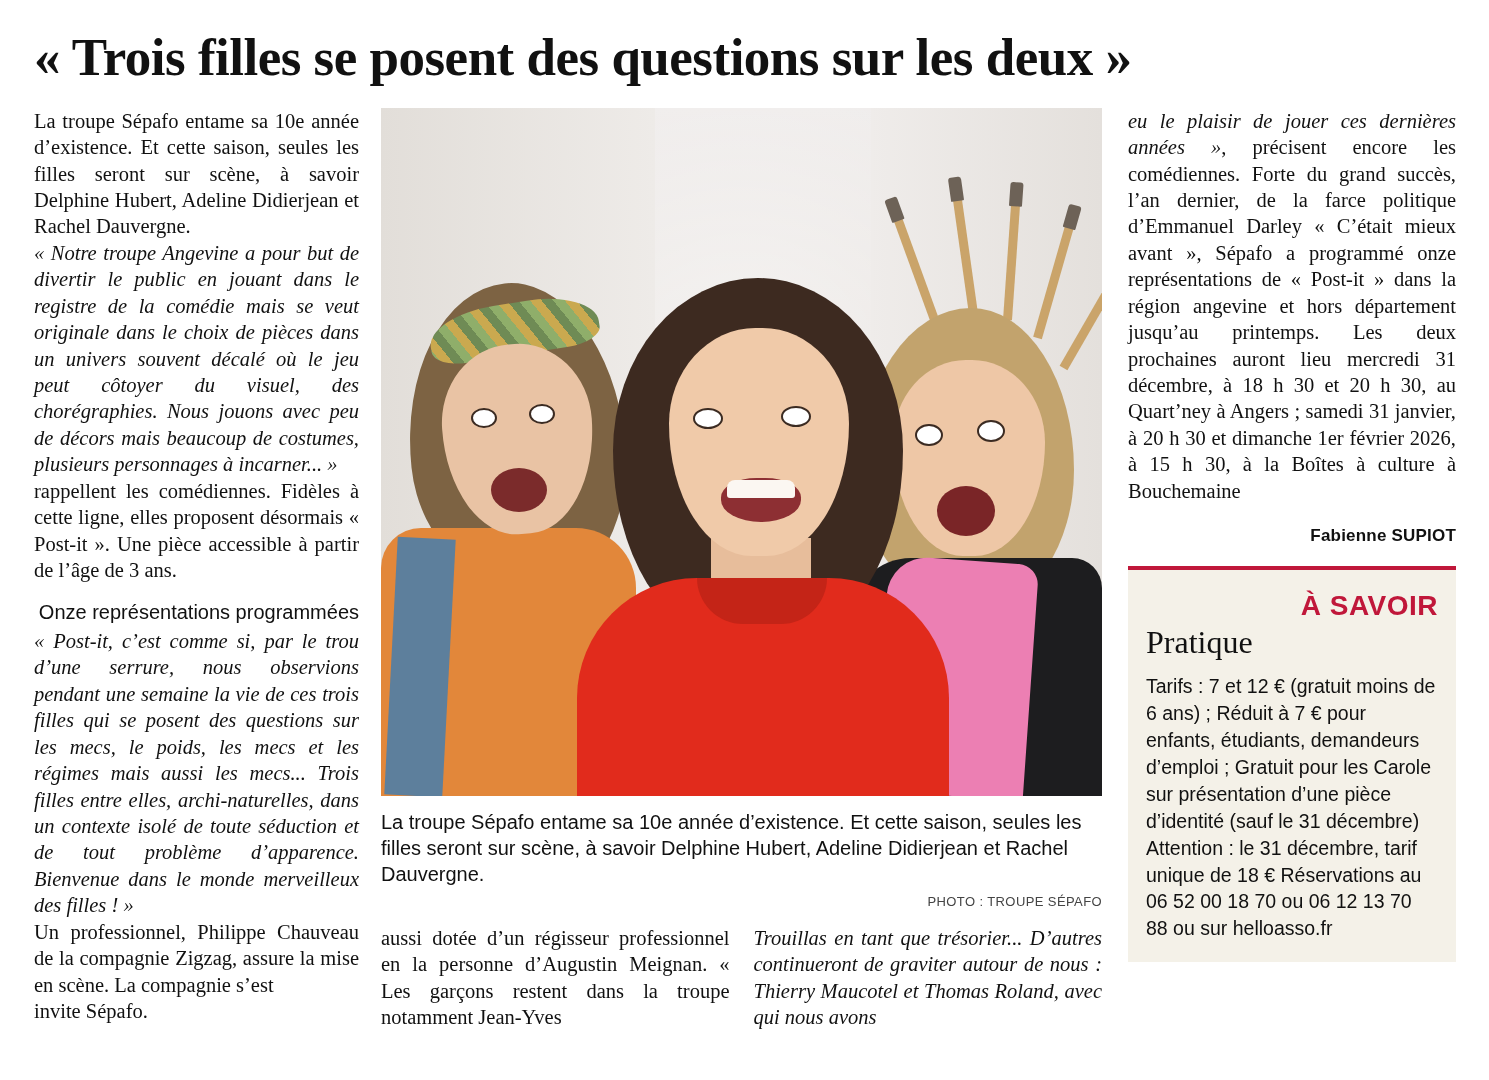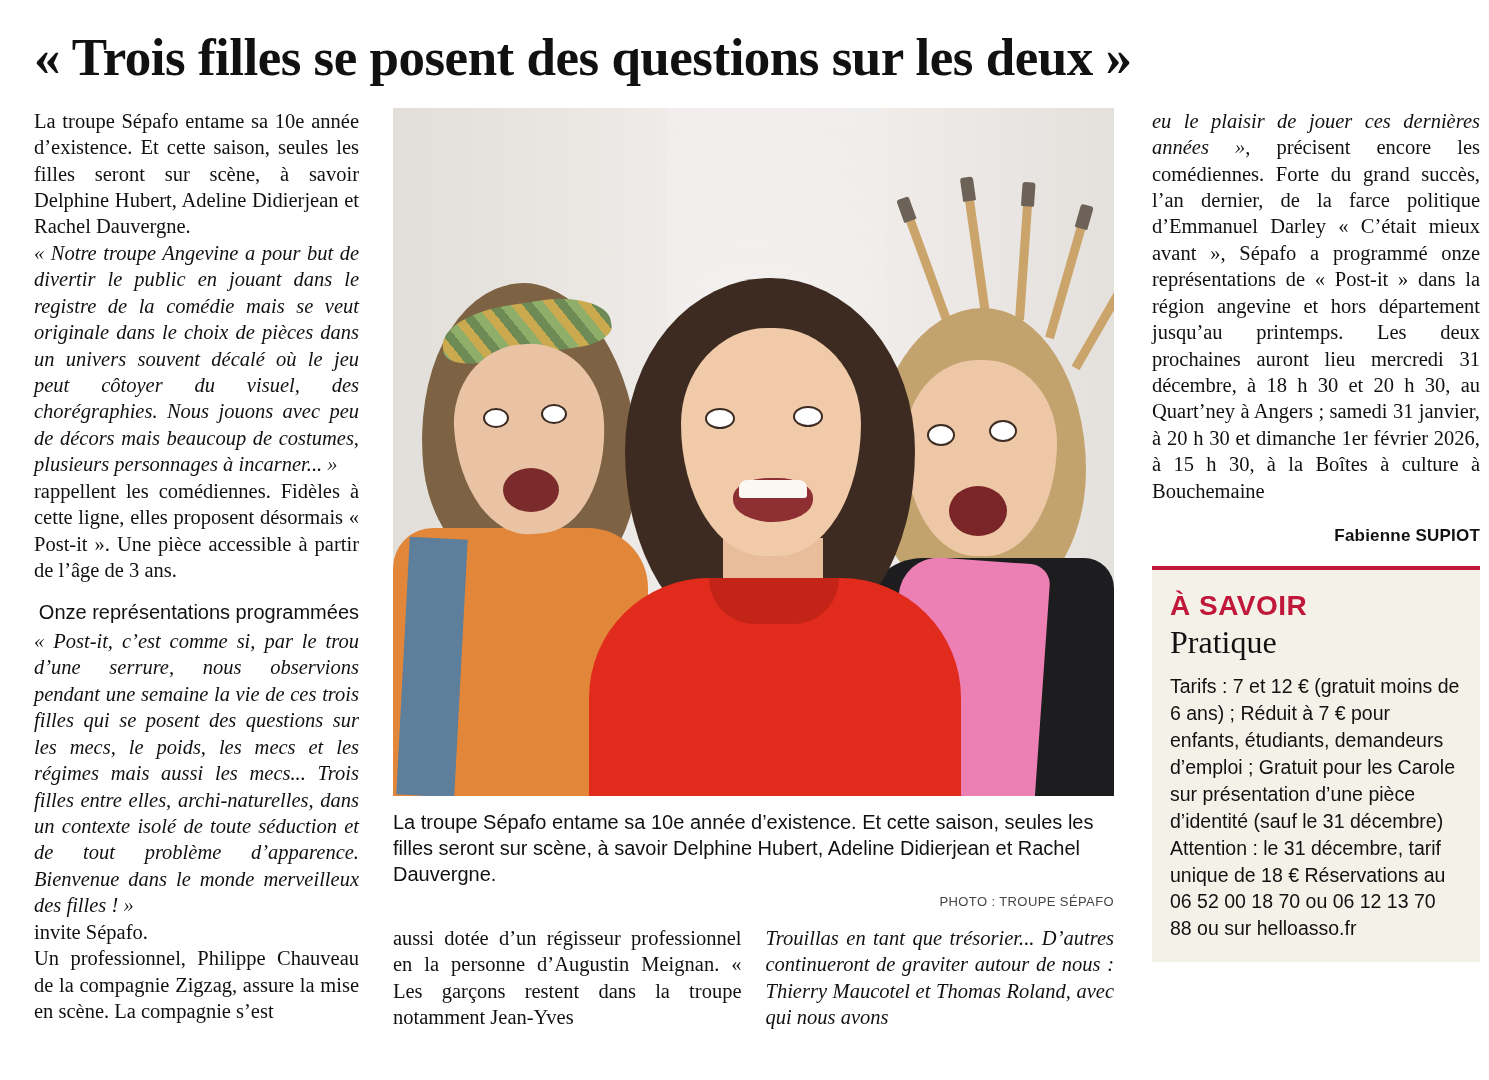--- a/index.html
+++ b/index.html
@@ -30,21 +30,21 @@
     line-height: 1.05;
     letter-spacing: -0.5px;
     margin: 30px 0 0 0;
     white-space: nowrap;
   }
 
   
   .columns {
     display: flex;
     margin-top: 22px;
-    gap: 12px;
+    gap: 0;
     align-items: flex-start;
   }
   .col-left {
     width: 347px;
     flex: 0 0 347px;
     padding-right: 22px;
     box-sizing: border-box;
   }
   .col-mid {
     width: 735px;
@@ -252,20 +252,21 @@
     border-top: 4px solid #c0173a;
     padding: 14px 18px 20px 18px;
   }
   .box-kicker {
     font-family: "Liberation Sans", sans-serif;
     font-weight: bold;
     color: #c0173a;
     font-size: 28px;
     letter-spacing: 0.5px;
     margin: 6px 0 2px 0;
+    text-align: right;
   }
   .box-title {
     font-family: "Liberation Serif", serif;
     font-size: 32px;
     margin: 0 0 10px 0;
   }
   .box-body {
     font-family: "Liberation Sans", sans-serif;
     font-size: 19.5px;
     line-height: 1.38;
@@ -281,22 +282,22 @@
   <h1 class="headline">« Trois filles se posent des questions sur les deux »</h1>
 
   <div class="columns">
 
     <div class="col-left">
       <p>La troupe Sépafo entame sa 10e année d’existence. Et cette saison, seules les filles seront sur scène, à savoir Delphine Hubert, Adeline Didierjean et Rachel Dauvergne.</p>
       <p class="italic">« Notre troupe Angevine a pour but de divertir le public en jouant dans le registre de la comédie mais se veut originale dans le choix de pièces dans un univers souvent décalé où le jeu peut côtoyer du visuel, des chorégraphies. Nous jouons avec peu de décors mais beaucoup de costumes, plusieurs personnages à incarner... »</p>
       <p>rappellent les comédiennes. Fidèles à cette ligne, elles proposent désormais « Post-it ». Une pièce accessible à partir de l’âge de 3 ans.</p>
       <div class="subhead">Onze représentations programmées</div>
       <p class="italic">« Post-it, c’est comme si, par le trou d’une serrure, nous observions pendant une semaine la vie de ces trois filles qui se posent des questions sur les mecs, le poids, les mecs et les régimes mais aussi les mecs... Trois filles entre elles, archi-naturelles, dans un contexte isolé de toute séduction et de tout problème d’apparence. Bienvenue dans le monde merveilleux des filles ! »</p>
+      <p>Un professionnel, Philippe Chauveau de la compagnie Zigzag, assure la mise en scène. La compagnie s’est</p>
       <p>invite Sépafo.</p>
-      <p>Un professionnel, Philippe Chauveau de la compagnie Zigzag, assure la mise en scène. La compagnie s’est</p>
     </div>
 
     <div class="col-mid">
 
       <div class="photo-wrap">
         <div class="photo">
           <div class="bg-left"></div>
           <div class="bg-right"></div>
 
           <div class="p-left-hair"></div>

